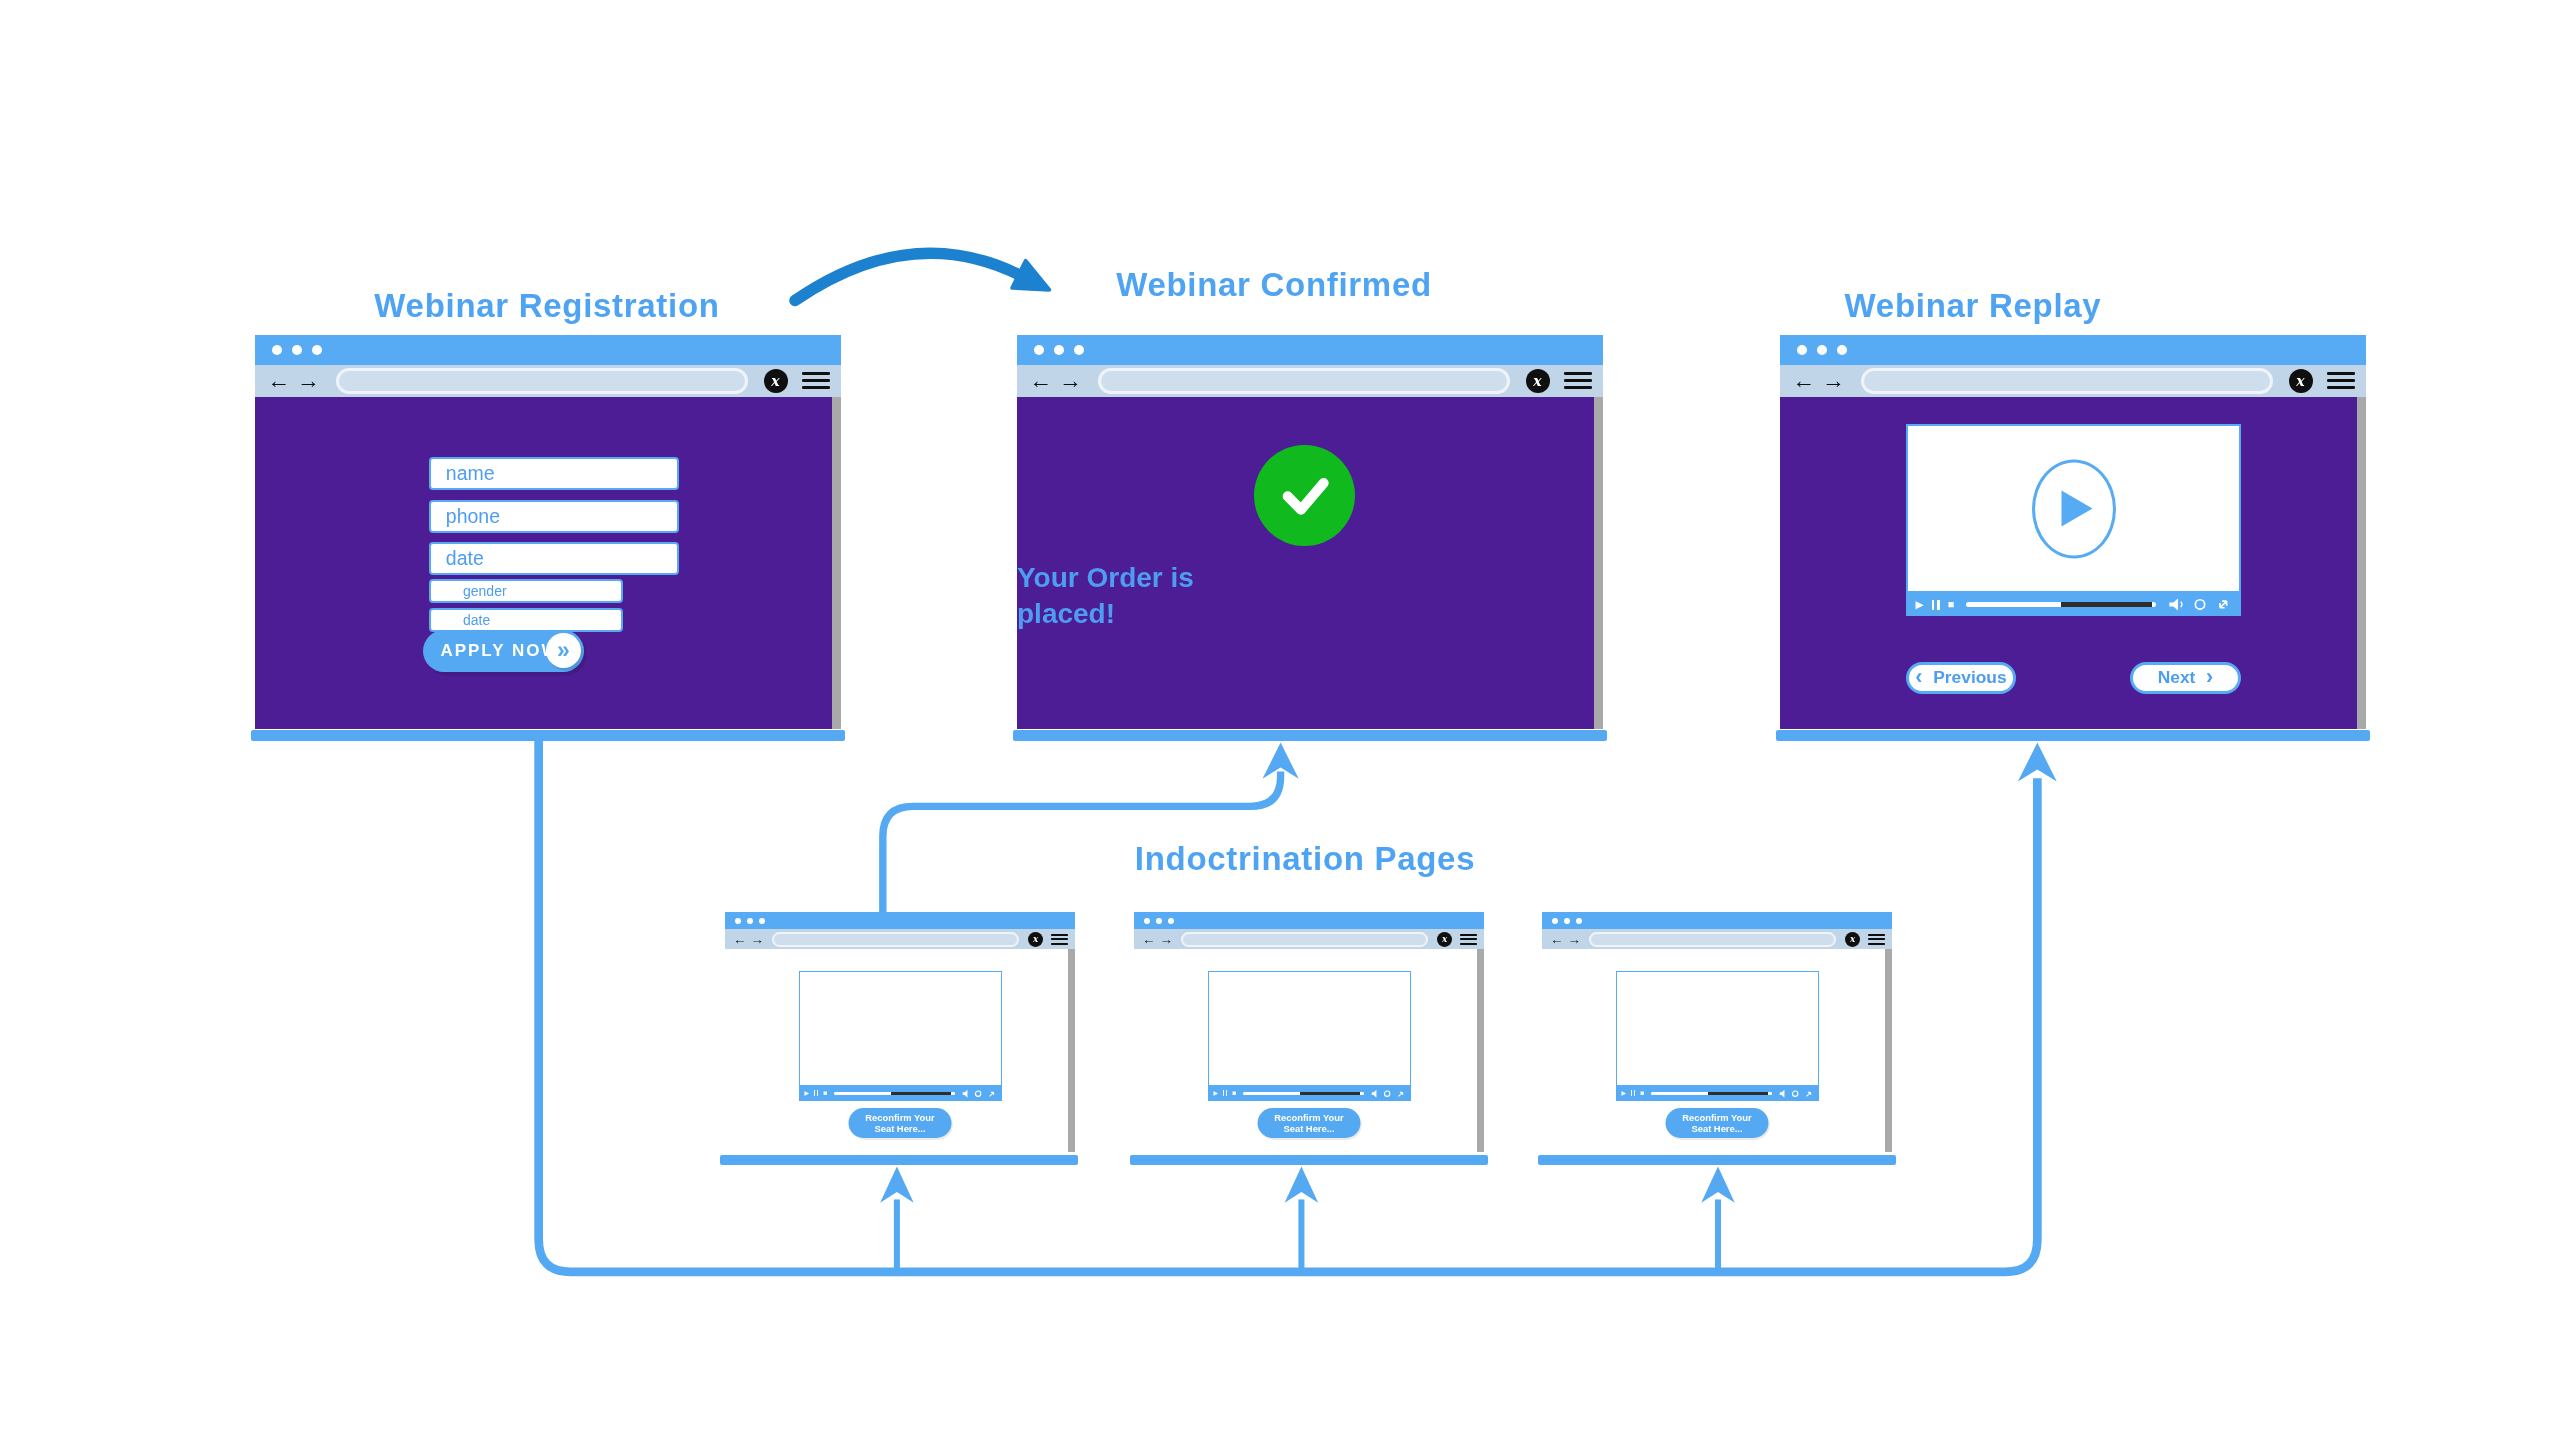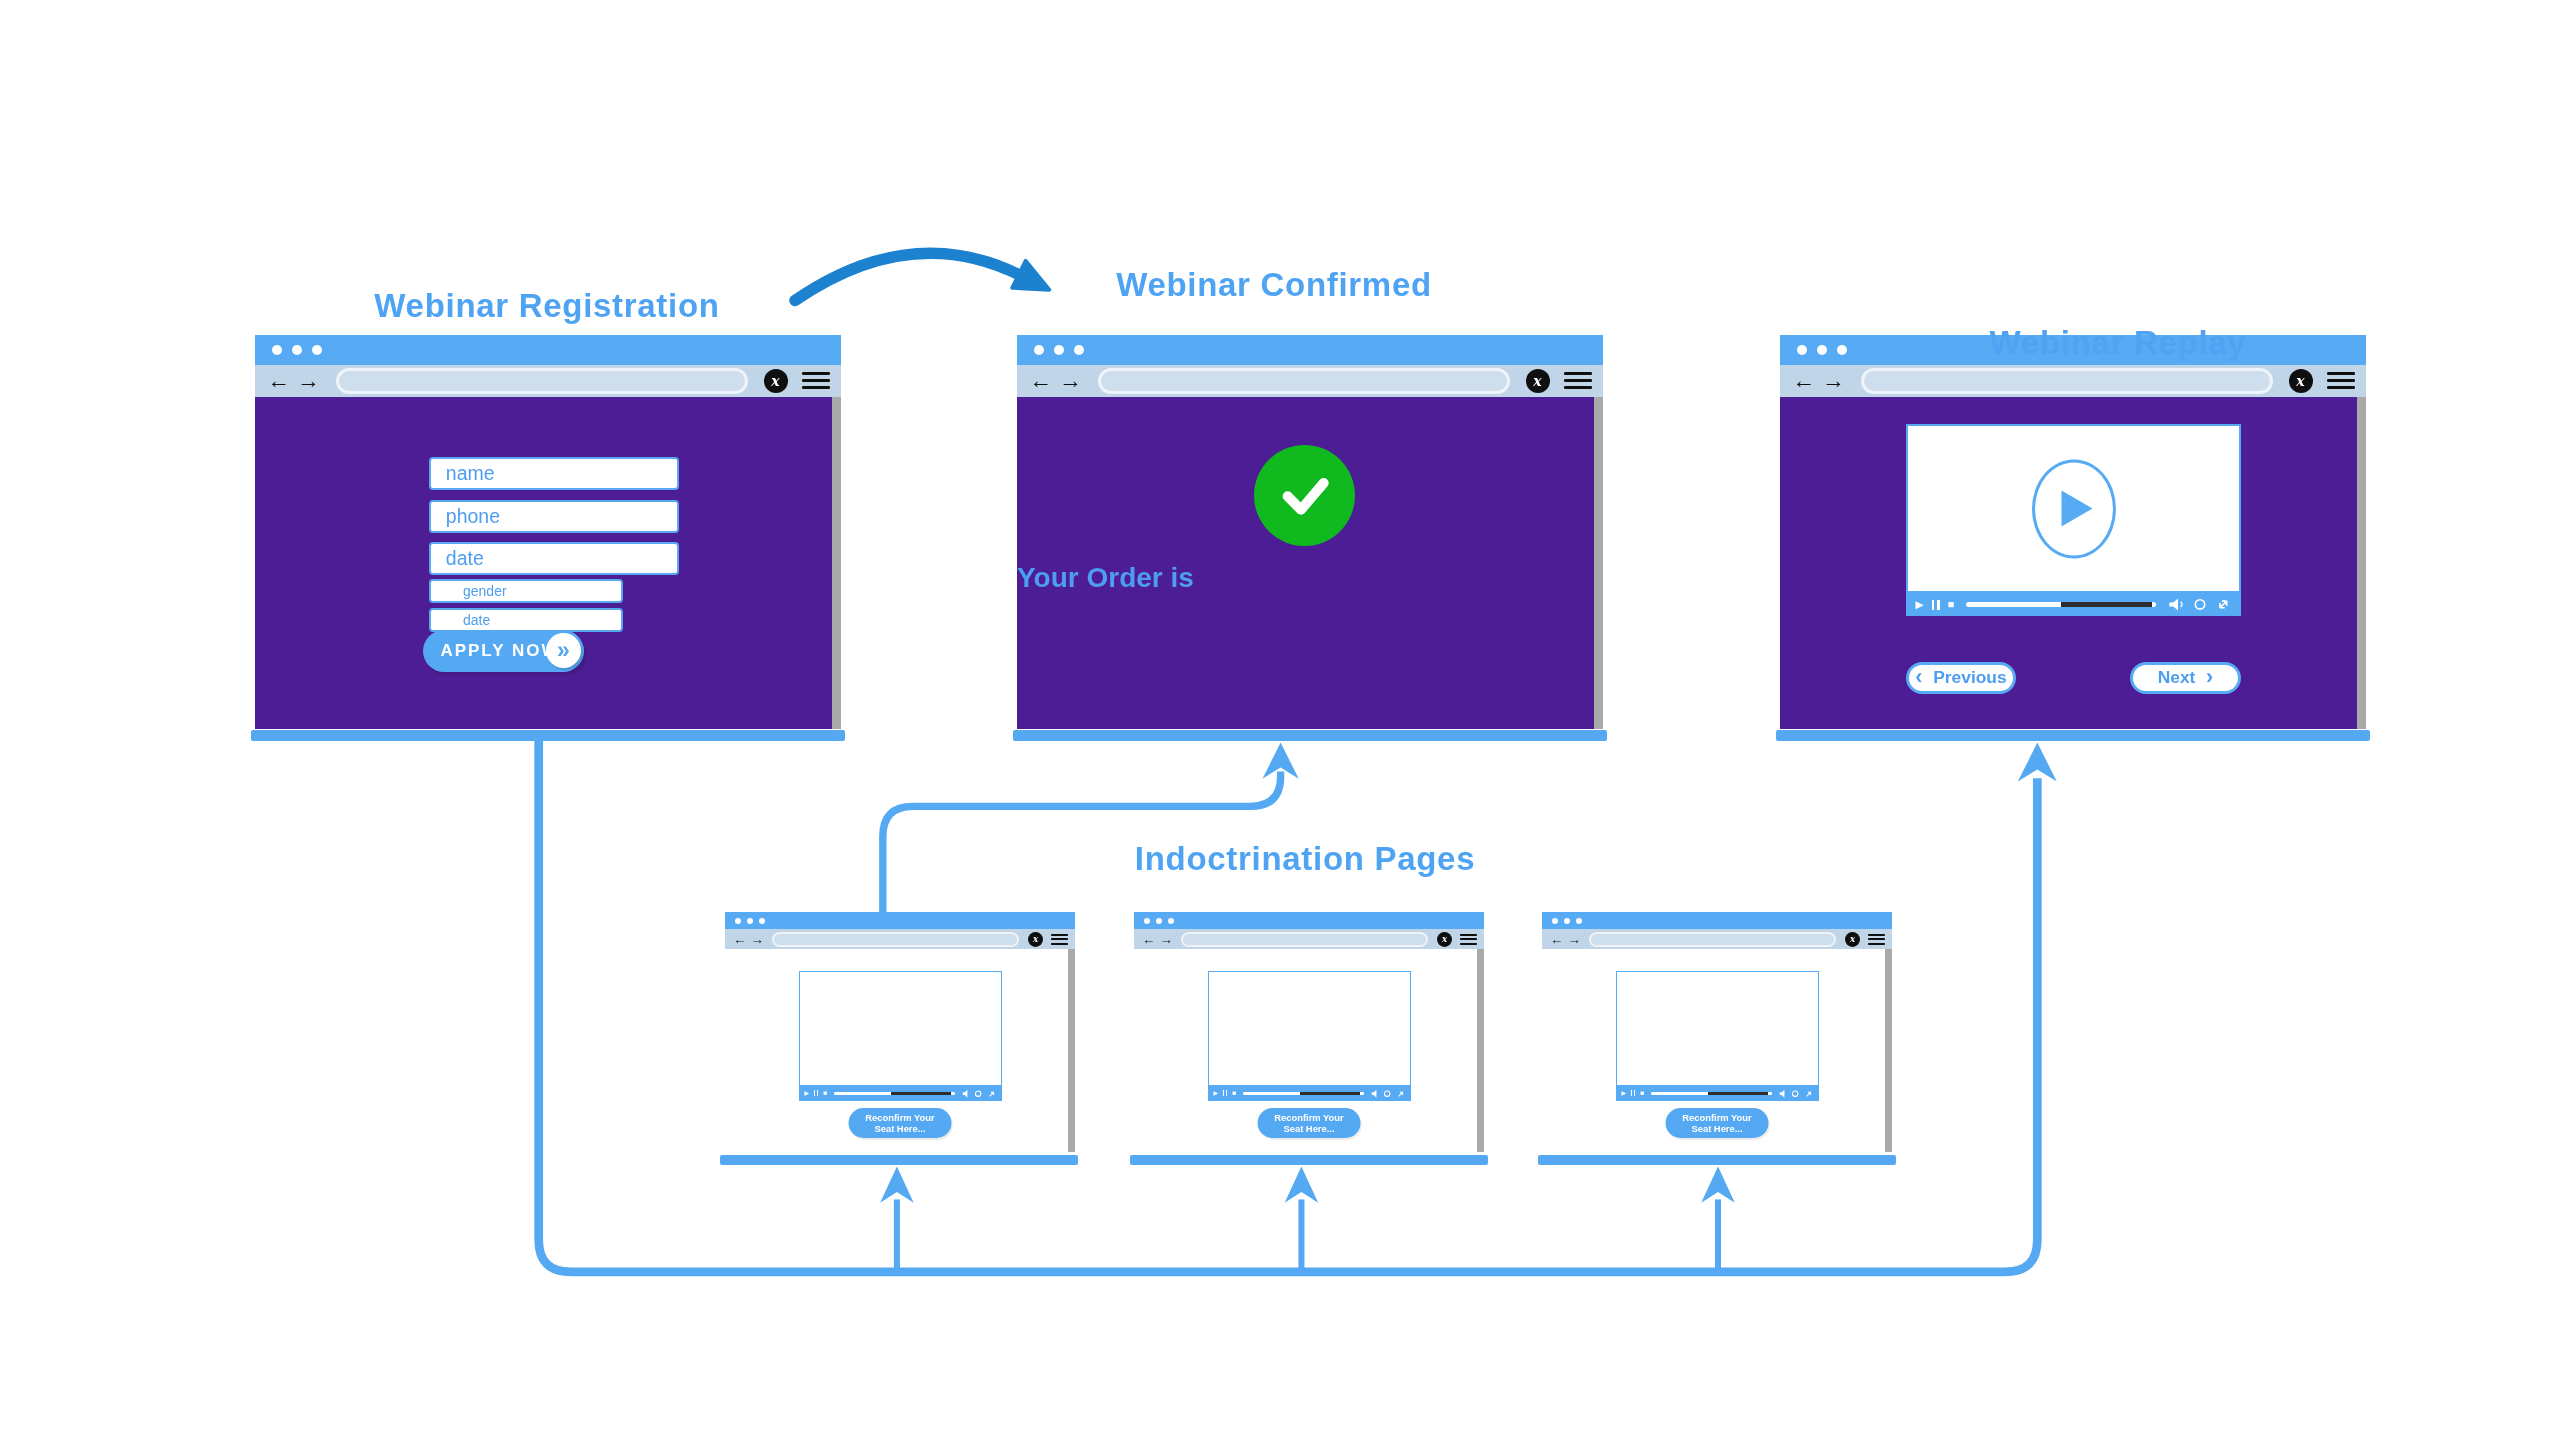--- a/index.html
+++ b/index.html
@@ -136,21 +136,21 @@
 
   <path class="conn" stroke-width="11" d="M 1316 1362 L 1316 1247 Q 1316 1202 1361 1202 L 1864 1202 Q 1909 1202 1909 1157 L 1909 1150"></path>
   <path class="connfill" d="M 1909 1107 L 1882 1161 L 1909 1144 L 1936 1161 Z"></path>
 
   <path class="arcline" stroke-width="17" d="M 1185 448 Q 1360 328 1524 412"></path>
   <path class="arcfill" d="M 1564 432 L 1509 429 L 1529 389 Z"></path>
 </svg>
 
 <div class="title" style="left:245px;top:287px;width:604px;">Webinar Registration</div>
 <div class="title" style="left:972px;top:266px;width:604px;">Webinar Confirmed</div>
-<div class="title" style="left:1816px;top:287px;width:604px;margin-top:37px;">Webinar Replay</div>
+<div class="title" style="left:1671px;top:287px;width:604px;">Webinar Replay</div>
 <div class="title" style="left:1003px;top:840px;width:604px;">Indoctrination Pages</div>
 
 <div class="bwin" style="left:255px;top:335px;">
   <div class="top">
     <span class="dot"></span>
     <span class="dot"></span>
     <span class="dot"></span>
   </div>
   <div class="addr">
     <span class="nav">←</span>
@@ -198,20 +198,21 @@
   <div class="bodyc">
     <div class="okwrap">
       <div class="ok">
         <svg width="64" height="64" viewBox="0 0 96 96">
           <path d="M 22 50 L 42 70 L 76 30" fill="none" stroke="#ffffff" stroke-width="15" stroke-linecap="round" stroke-linejoin="round"></path>
         </svg>
       </div>
     </div>
     <div class="msg">
       <div>Your Order is</div>
+      <div>placed!</div>
     </div>
     <div class="sbar"></div>
   </div>
 </div>
 <div class="botbar" style="left:1013px;top:730px;width:594px;"></div>
 
 <div class="bwin" style="left:1780px;top:335px;">
   <div class="top">
     <span class="dot"></span>
     <span class="dot"></span>

